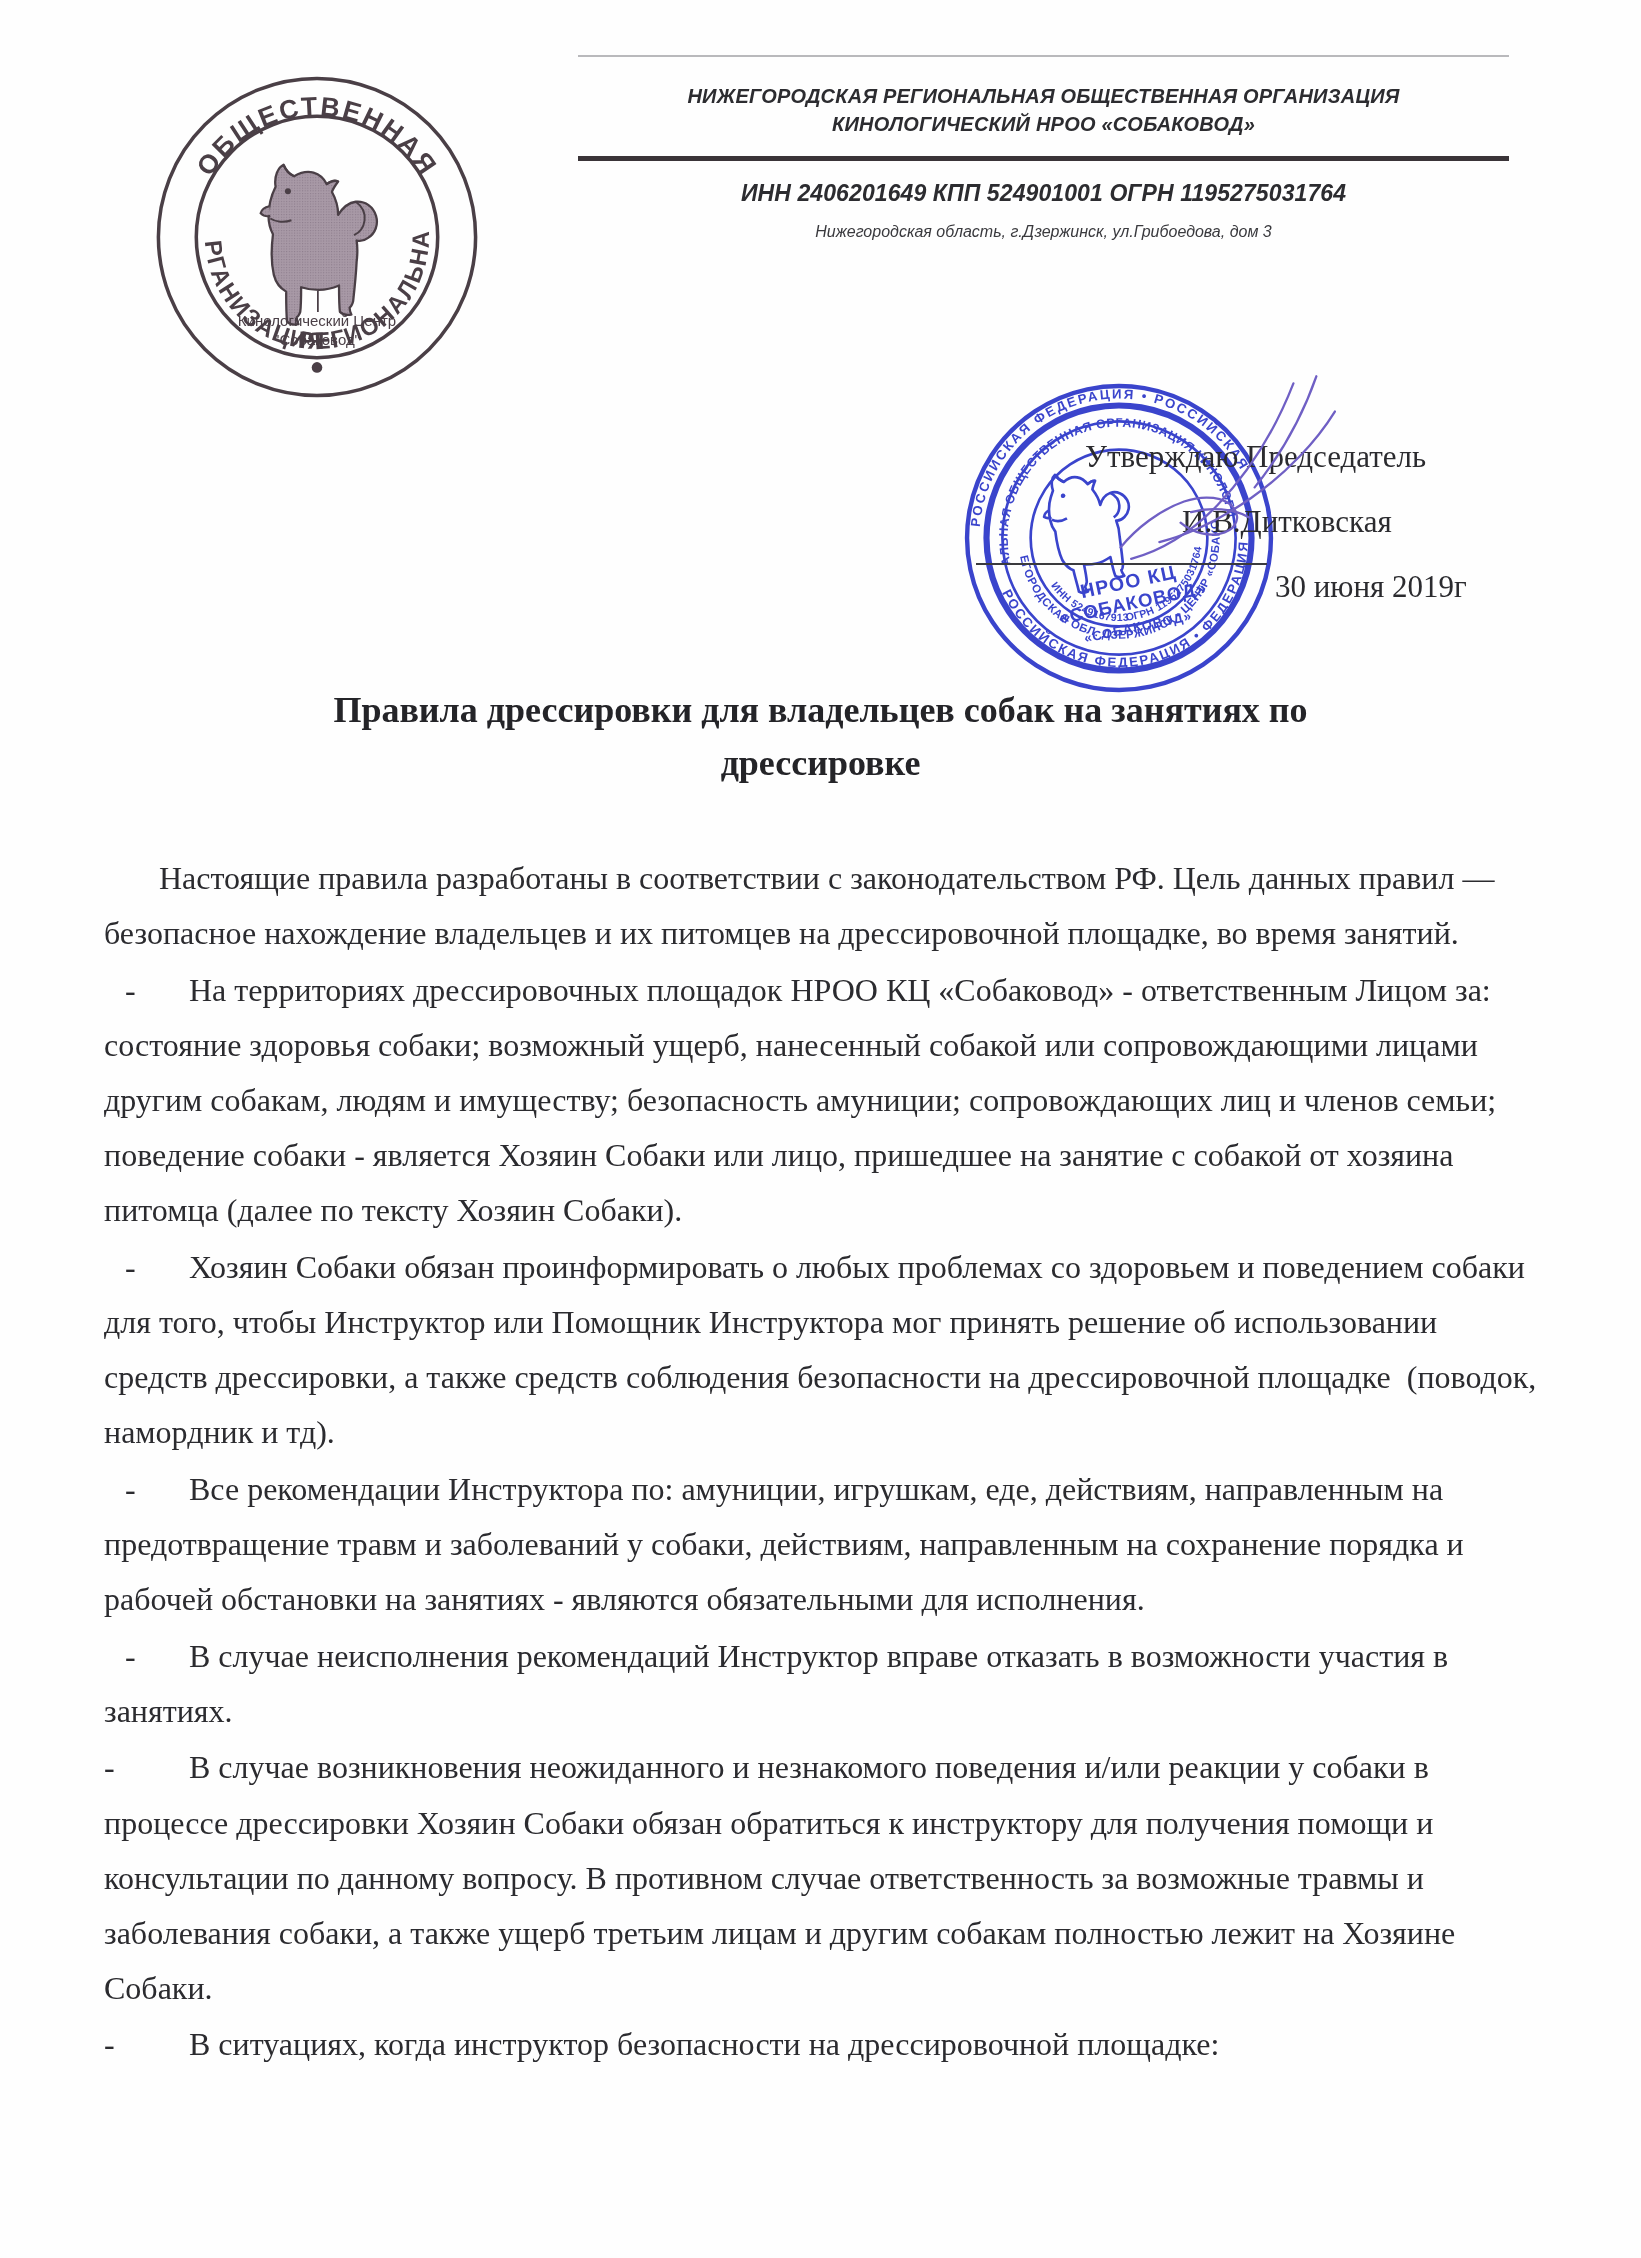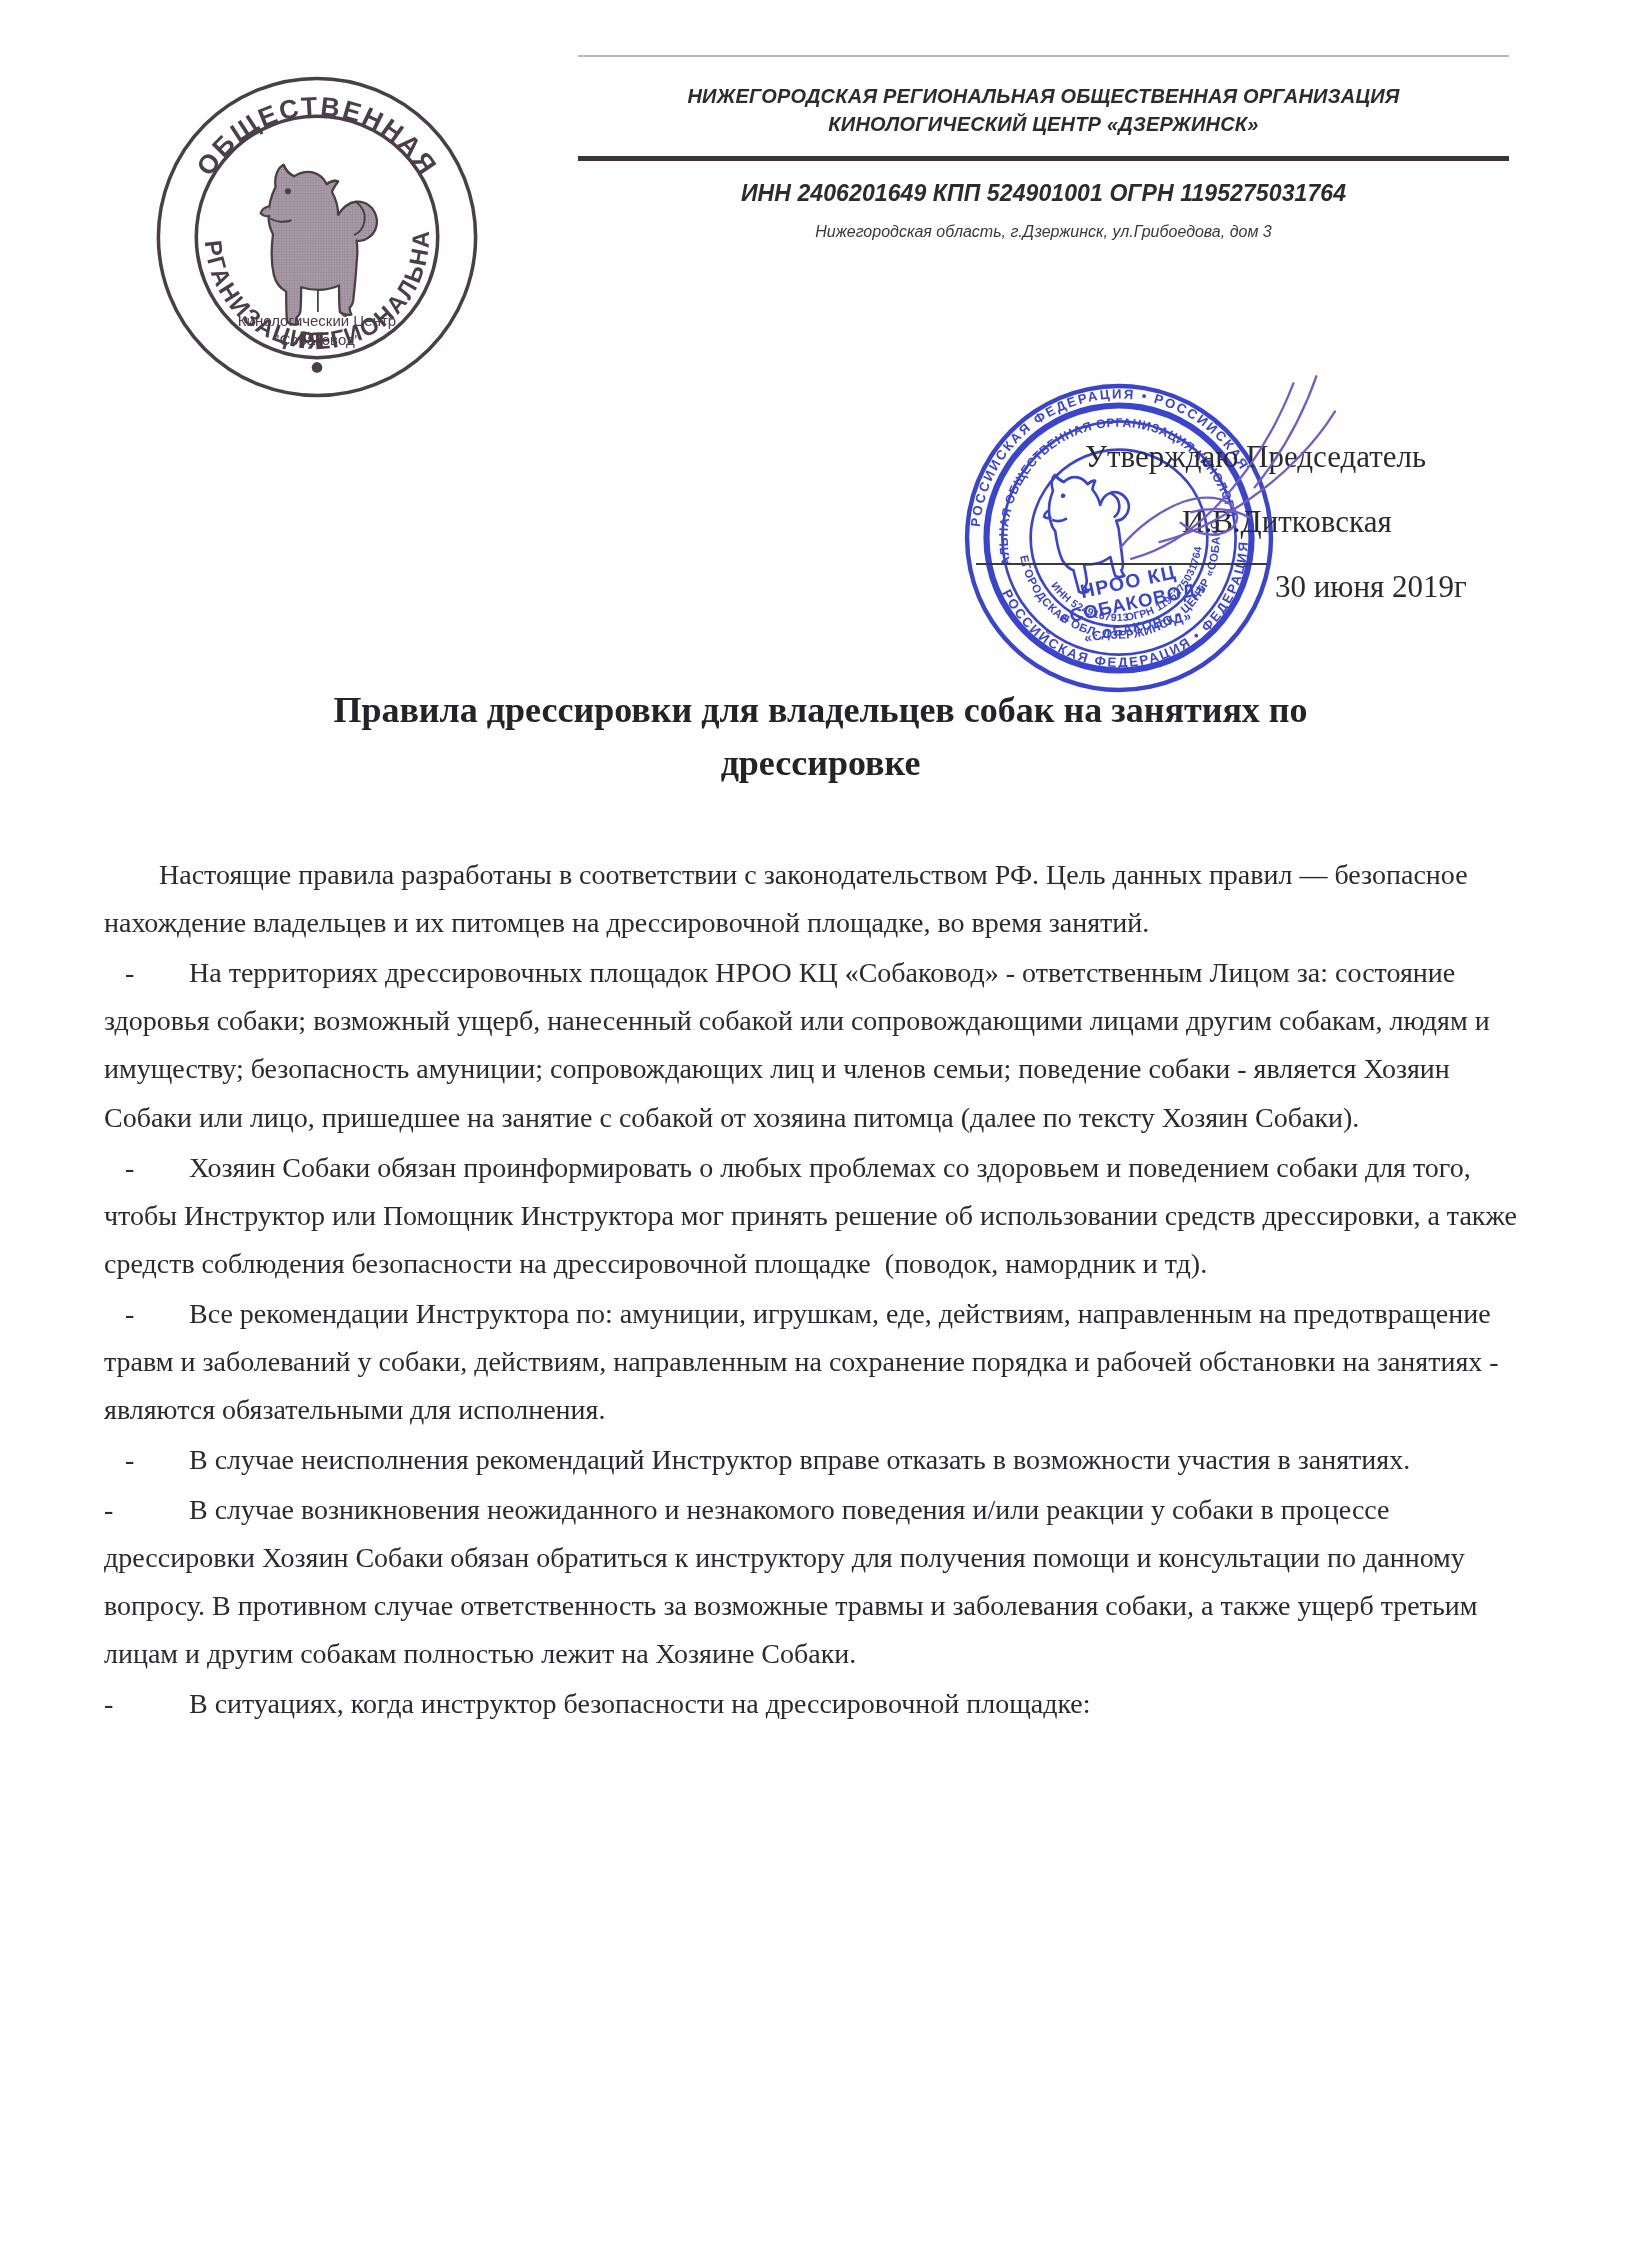--- a/index.html
+++ b/index.html
@@ -142,21 +142,21 @@
     line-height: 1.48;
     color: #242428;
   }
 
   
   .body-text {
     position: absolute;
     left: 104px;
     top: 851px;
     width: 1438px;
-    font-size: 28px;
+    font-size: 32px;
     line-height: 1.72;
     color: #2b2b2f;
     text-align: left;
   }
   .para {
     margin: 0 0 1.8px 0;
     white-space: pre-wrap;
   }
   .para.intro { text-indent: 55px; }
   .para.bullet {
@@ -232,21 +232,21 @@
         </g>
         <text x="185" y="286" text-anchor="middle" font-family="Liberation Sans, sans-serif" font-size="17" fill="#4a3f46">Кинологический Центр</text>
         <text x="185" y="308" text-anchor="middle" font-family="Liberation Sans, sans-serif" font-size="17" fill="#4a3f46">"Собаковод"</text>
       </svg>
     </div>
 
     <div class="header-text">
       <div class="rule-top"></div>
       <div class="org-name">
         <div>НИЖЕГОРОДСКАЯ РЕГИОНАЛЬНАЯ ОБЩЕСТВЕННАЯ ОРГАНИЗАЦИЯ</div>
-        <div>КИНОЛОГИЧЕСКИЙ ЦЕНТР «ДЗЕРЖИНСК»</div>
+        <div>КИНОЛОГИЧЕСКИЙ НРОО «СОБАКОВОД»</div>
       </div>
       <div class="rule-mid"></div>
       <div class="reg-line">ИНН 2406201649 КПП 524901001 ОГРН 1195275031764</div>
       <div class="address-line">Нижегородская область, г.Дзержинск, ул.Грибоедова, дом 3</div>
     </div>
   </div>
 
   <div class="stamp">
     <svg viewBox="0 0 360 360" xmlns="http://www.w3.org/2000/svg">
       <defs>

